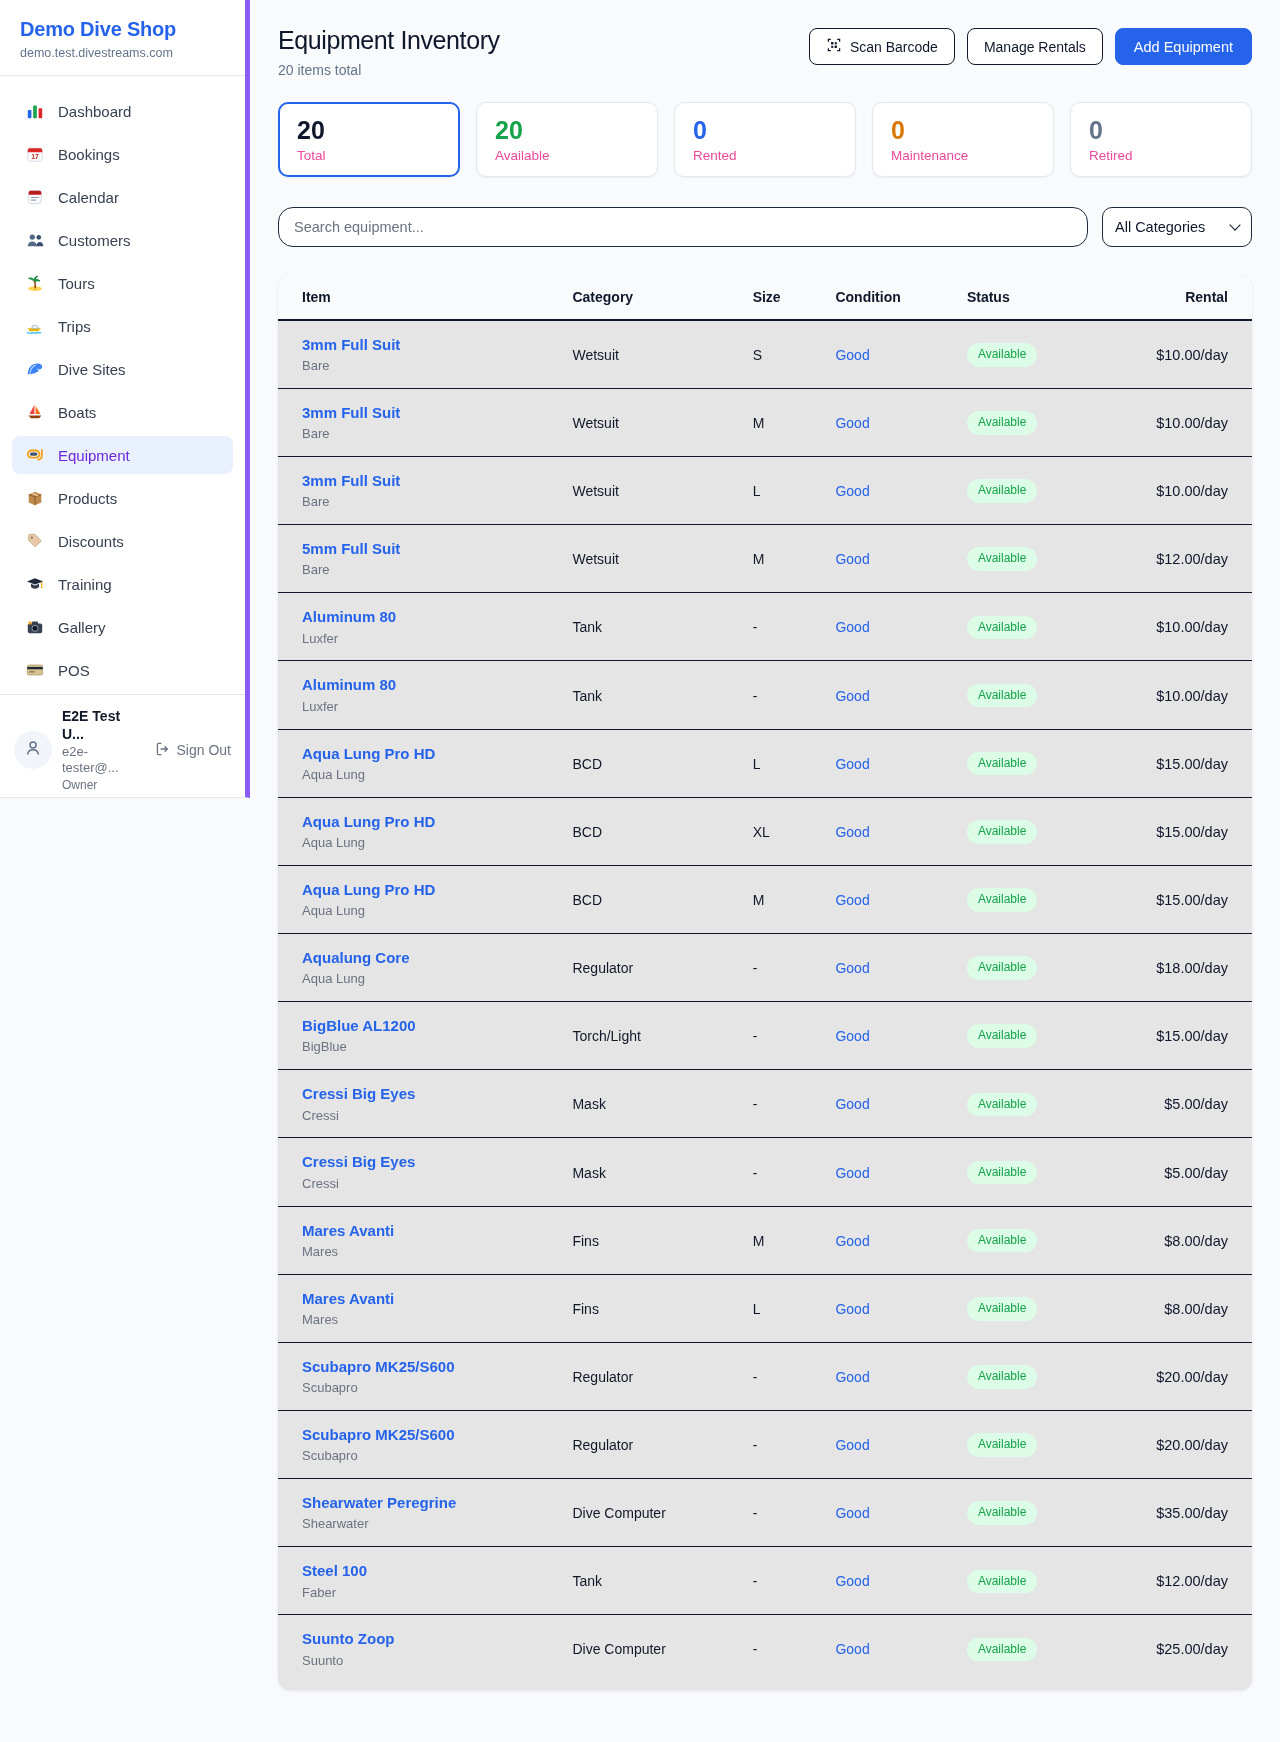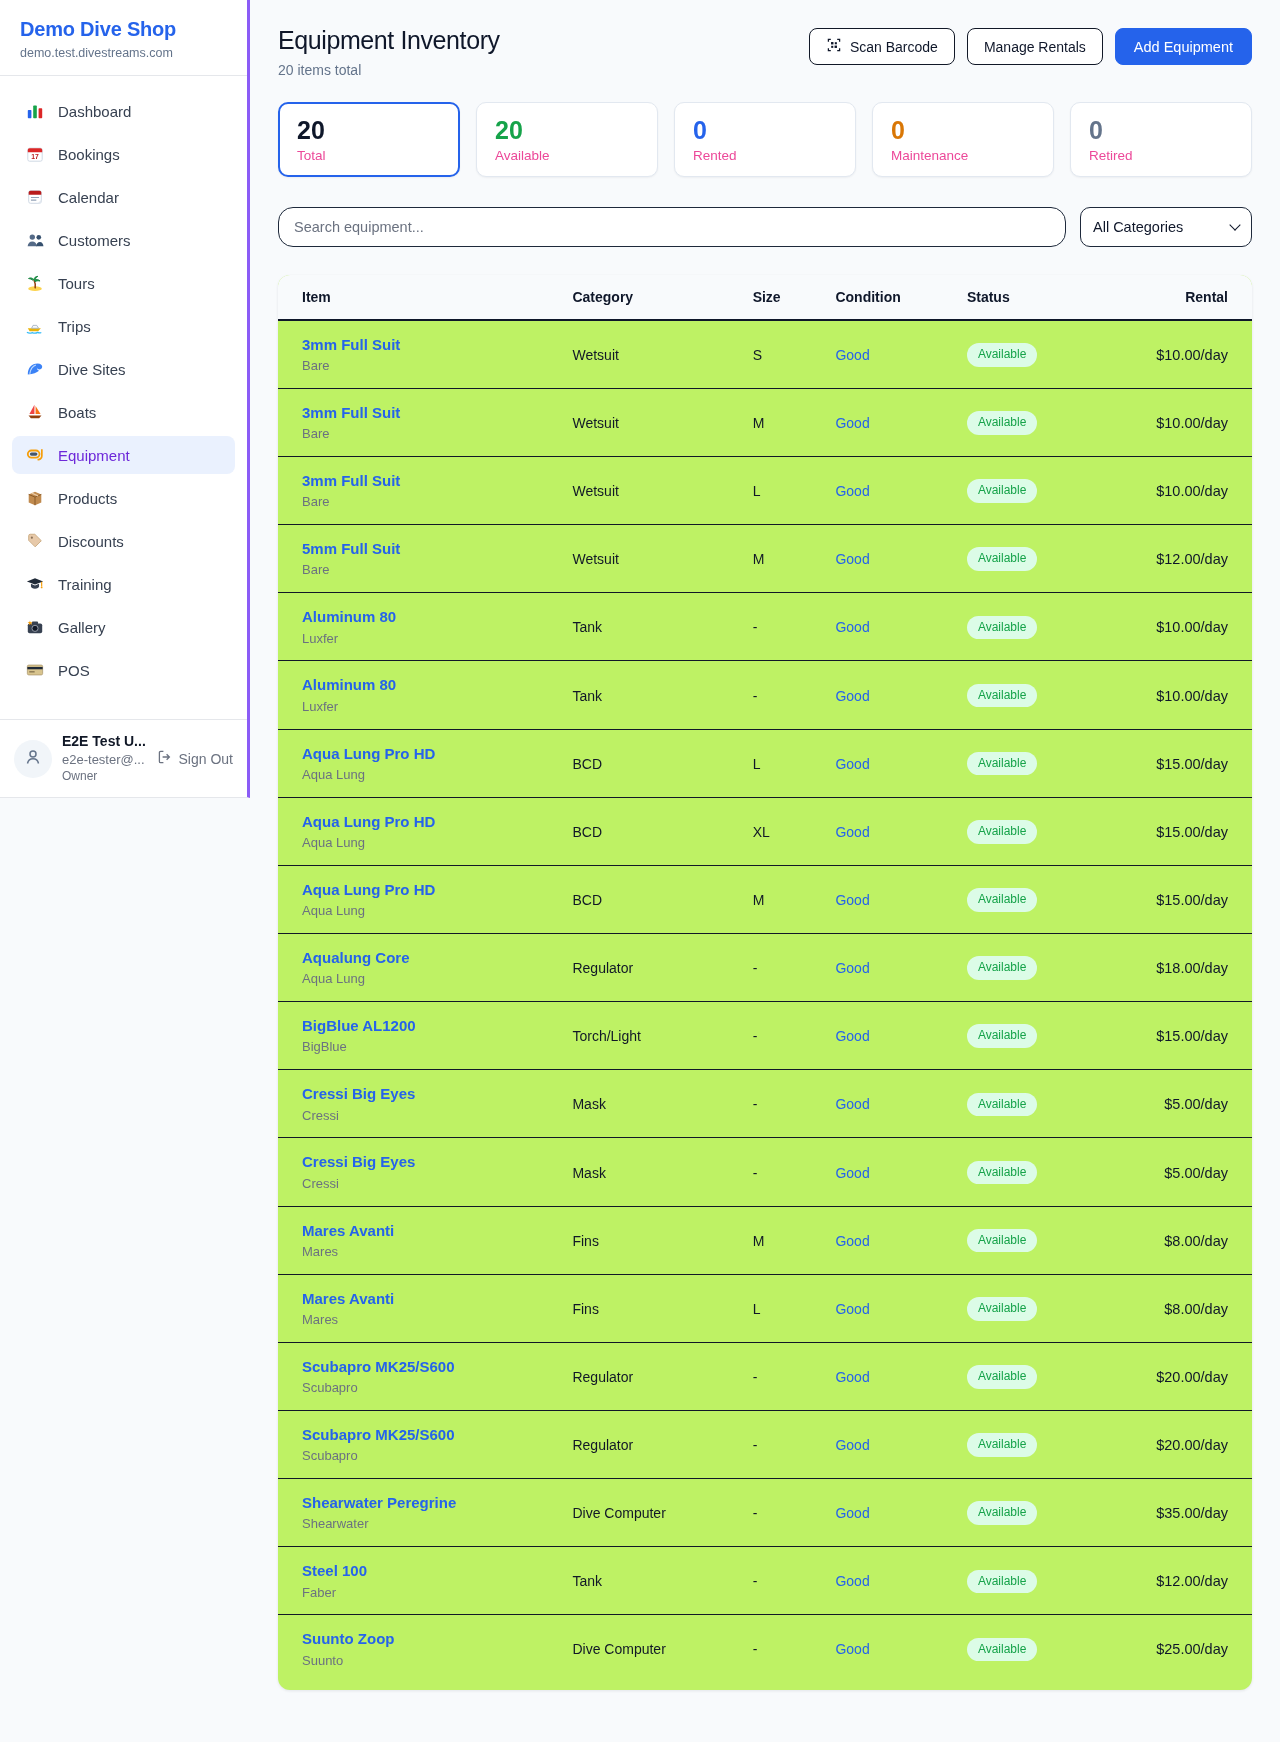--- a/index.html
+++ b/index.html
@@ -1,21 +1,21 @@
 <!DOCTYPE html>
 <html><head>
 <meta charset="utf-8">
 <style>
   * { box-sizing: border-box; margin: 0; padding: 0; }
   html,body { background:#f8fafc; font-family:"Liberation Sans","DejaVu Sans",sans-serif; color:#0f172a; }
   body { width:1280px; min-height:1742px; position:relative; }
 
   
   .sidebar { position:absolute; top:0; left:0; width:250px; height:798px; background:#fff;
-             border-right:3px solid #8b5cf6; border-bottom:1px solid #e5e7eb; z-index:2; display:flex; flex-direction:column; }
+             border-right:5px solid #8b5cf6; border-bottom:1px solid #e5e7eb; z-index:2; display:flex; flex-direction:column; }
   .brand { padding:18px 20px 15px 20px; border-bottom:1px solid #e5e7eb; }
   .brand-name { color:#2563eb; font-size:20px; font-weight:700; letter-spacing:-0.2px; }
   .brand-domain { color:#64748b; font-size:12.5px; margin-top:5px; }
   .nav { padding:16px 12px 0 12px; flex:1; }
   .nav-item { display:flex; align-items:center; gap:13px; padding:9px 13px; margin-bottom:5px;
               border-radius:8px; font-size:15px; color:#374151; cursor:pointer; }
   .nav-item.active { background:#eaf1fe; color:#6d28d9; font-weight:500; }
   .nav-ico { width:20px; height:20px; flex:0 0 20px; display:flex; align-items:center; justify-content:center; }
   .nav-ico svg { width:18px; height:18px; }
   .user-box { border-top:1px solid #e5e7eb; padding:13px 14px; display:flex; align-items:center; gap:10px; }
@@ -47,30 +47,30 @@
                box-shadow:0 1px 2px rgba(15,23,42,.05); cursor:pointer; }
   .stat-card.active { border:2px solid #2563eb; padding:12px 17px; }
   .stat-value { font-size:25px; font-weight:700; line-height:1.15; }
   .stat-label { font-size:13.5px; color:#ec4899; margin-top:3px; }
 
   
   .filters { display:flex; gap:14px; margin-top:30px; }
   .search-input { flex:1; height:40px; border:1px solid #1e293b; border-radius:15px; background:#fff;
                   padding:0 15px; font-size:14.5px; font-family:inherit; color:#0f172a; }
   .search-input::placeholder { color:#6b7280; }
-  .select-wrap { position:relative; width:172px; }
+  .select-wrap { position:relative; width:150px; }
   .select-wrap select { width:100%; height:40px; border:1px solid #1e293b; border-radius:10px; background:#fff;
                         font-size:14.5px; font-family:inherit; color:#0f172a; padding:0 26px 0 12px;
                         appearance:none; -webkit-appearance:none; cursor:pointer; }
   .select-wrap::after { content:""; position:absolute; right:13px; top:14px; width:7px; height:7px;
                         border-right:1.6px solid #0f172a; border-bottom:1.6px solid #0f172a;
                         transform:rotate(45deg); pointer-events:none; }
 
   
-  .table-card { margin-top:28px; background:#bef264; border-radius:12px; box-shadow:0 1px 3px rgba(15,23,42,.09); overflow:hidden; }
+  .table-card { margin-top:28px; background:#e5e5e5; border-radius:12px; box-shadow:0 1px 3px rgba(15,23,42,.09); overflow:hidden; }
   table { width:100%; border-collapse:collapse; table-layout:fixed; }
   thead th { background:#f8fafc; text-align:left; font-size:14px; font-weight:600; color:#0f172a;
              padding:14px 12px; border-bottom:2px solid #0f172a; }
   th.c-item, td.c-item { padding-left:24px; }
   th.c-rental, td.c-rental { text-align:right; padding-right:24px; }
   tbody td { padding:14px 12px 13px 12px; border-bottom:1.5px solid #111827; vertical-align:middle; }
   tbody tr:last-child td { border-bottom:none; padding-bottom:20px; }
   .item-name { color:#2563eb; font-size:15px; font-weight:600; text-decoration:none; cursor:pointer; display:inline-block; line-height:1.35; }
   .item-brand { color:#6b7280; font-size:13px; margin-top:3px; line-height:1.3; }
   td.c-cat, td.c-size { font-size:14px; color:#111827; }

